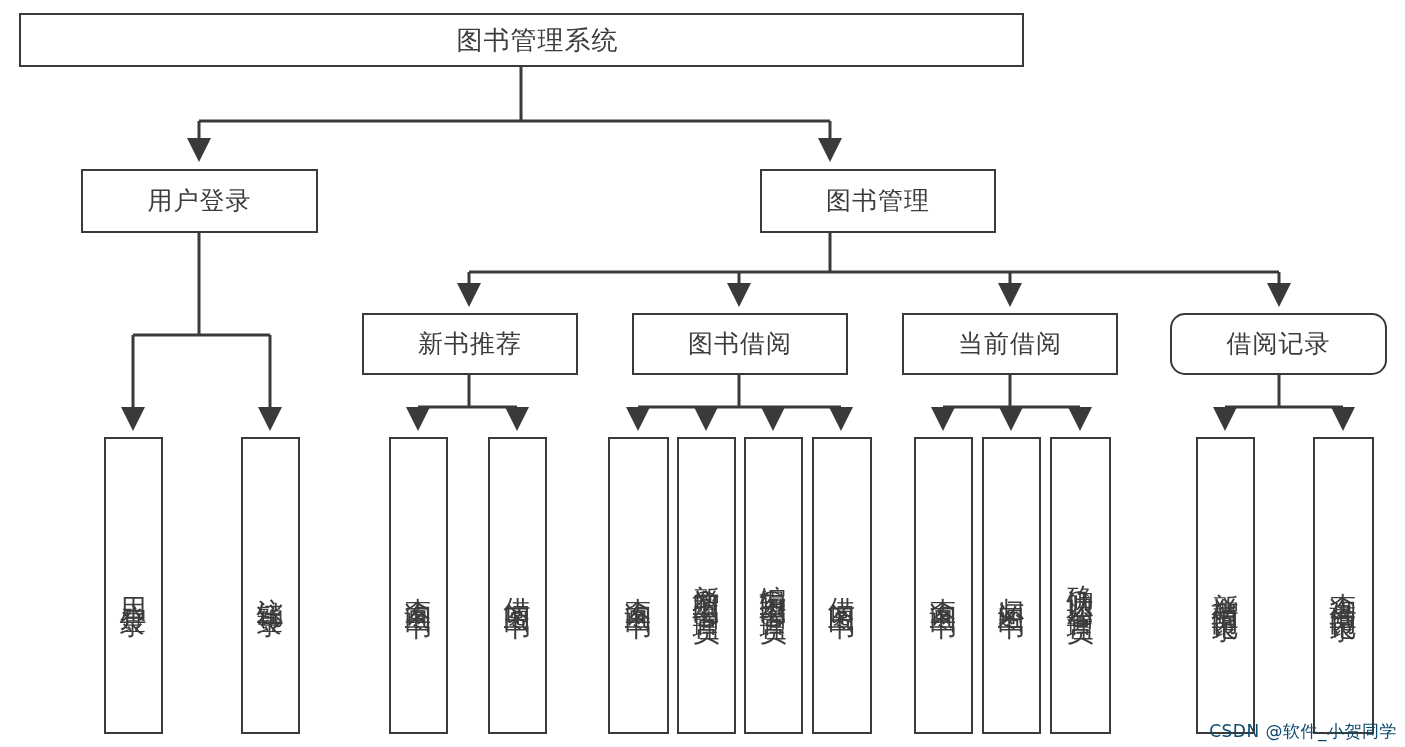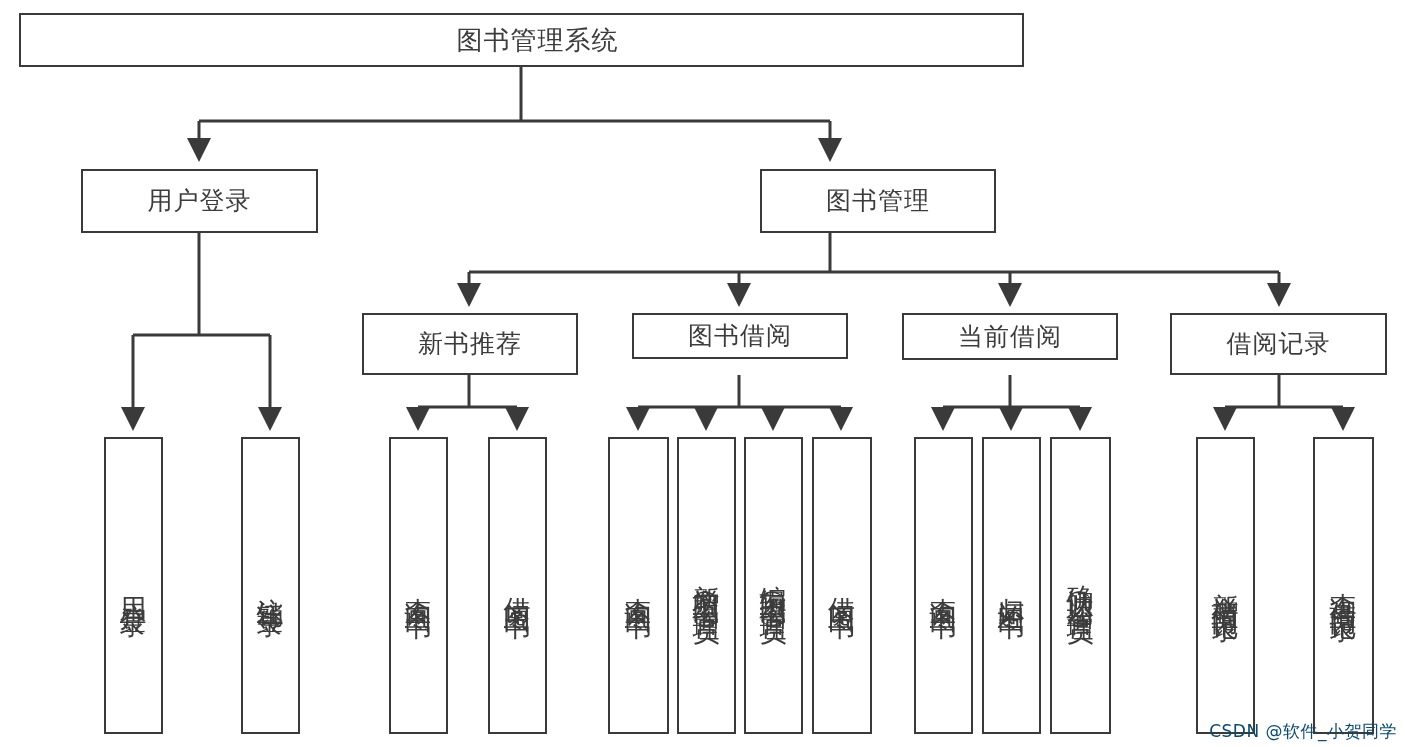--- a/index.html
+++ b/index.html
@@ -126,27 +126,27 @@
   <div class="node h-node" style="left:81px;top:169px;width:237px;height:64px;">
     <span class="lbl">用户登录</span>
   </div>
   <div class="node h-node" style="left:712px;top:169px;width:236px;height:64px;margin-left:48px;">
     <span class="lbl">图书管理</span>
   </div>
 
   <div class="node h-node" style="left:362px;top:313px;width:216px;height:62px;align-items:center;">
     <span class="lbl">新书推荐</span>
   </div>
-  <div class="node h-node" style="left:632px;top:313px;width:216px;height:46px;">
+  <div class="node h-node" style="left:632px;top:313px;width:216px;height:62px;">
     <span class="lbl">图书借阅</span>
   </div>
-  <div class="node h-node" style="left:902px;top:313px;width:216px;height:47px;">
+  <div class="node h-node" style="left:902px;top:313px;width:216px;height:62px;">
     <span class="lbl">当前借阅</span>
   </div>
-  <div class="node h-node" style="left:1170px;top:313px;width:217px;height:62px;">
+  <div class="node h-node" style="left:1170px;top:313px;width:217px;height:62px;border-radius:15px;">
     <span class="lbl">借阅记录</span>
   </div>
 
   <div class="node v-node" style="left:104px;top:437px;width:59px;height:297px;">
     <span class="lbl">用户登录</span>
   </div>
   <div class="node v-node" style="left:241px;top:437px;width:59px;height:297px;">
     <span class="lbl">注销登录</span>
   </div>
 

